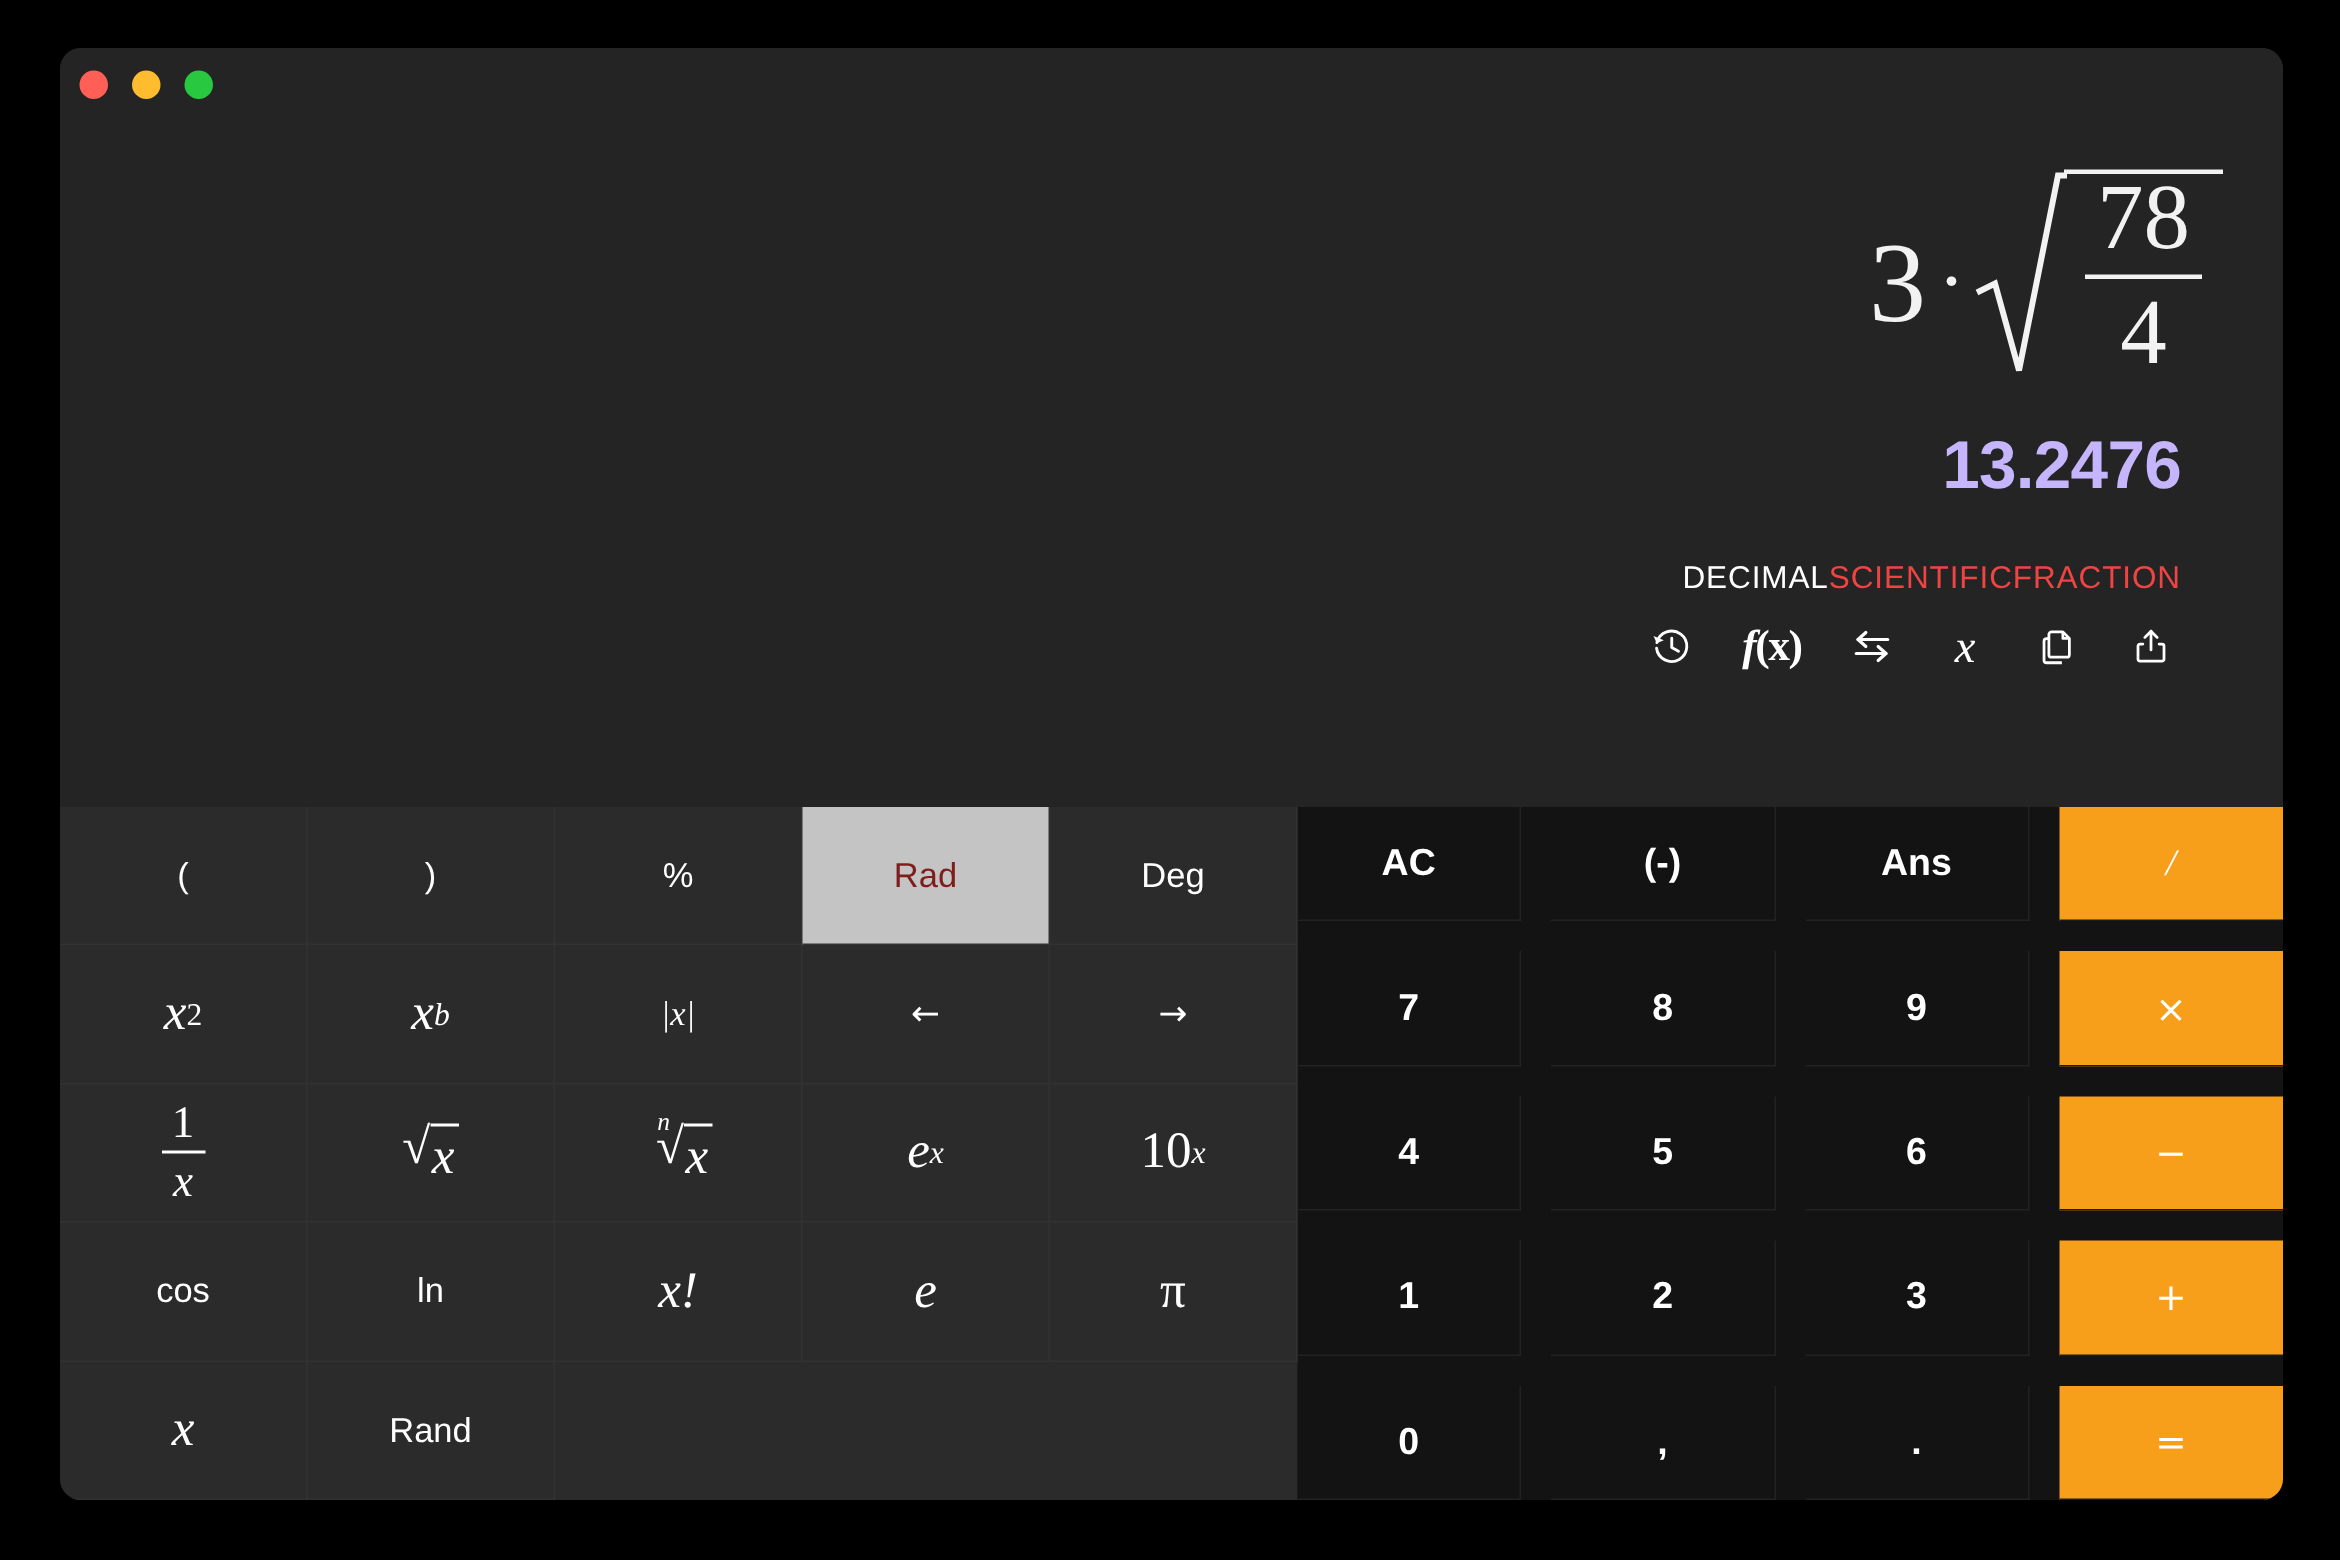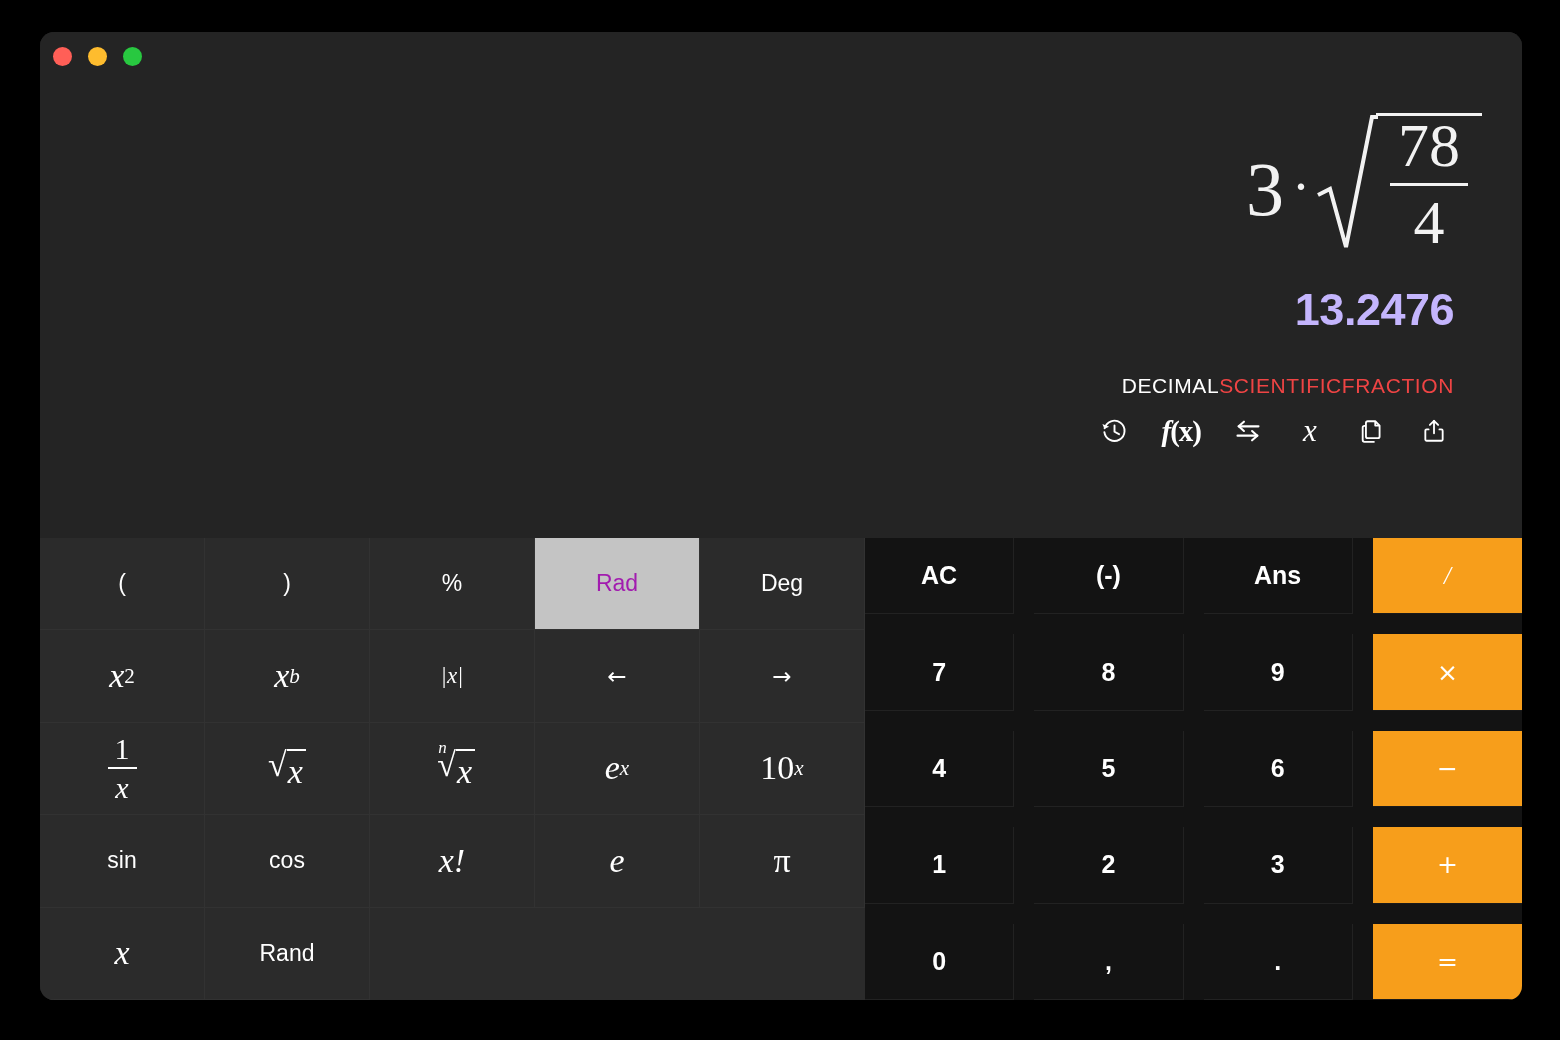--- a/index.html
+++ b/index.html
@@ -194,21 +194,21 @@
     font-weight:bold;
   }
   .num-panel .key.op {
     background:#f79e1b;
     border-right:none;
     border-bottom:1px solid #1a1a1a;
     font-weight:400;
   }
   .key.highlight {
     background:#c4c4c4;
-    color:#a21caf;
+    color:#7f1d1d;
   }
 
   
   .sup { font-size:0.62em; vertical-align:super; font-style:italic; }
   .sup-up { font-size:0.62em; vertical-align:super; font-style:normal; }
   .frac-small {
     display:inline-flex;
     flex-direction:column;
     align-items:center;
     font-family:"Liberation Serif", serif;
@@ -356,22 +356,22 @@
         <span class="sqrt-wrap">
             <span class="nth">n</span>
             <span class="radsym">√</span>
             <span class="sqrt-body">x</span>
           </span>
       </div>
       <div class="key math">
         e<span class="sup">x</span></div>
       <div class="key math" style="font-style:normal;">10<span class="sup">x</span></div>
 
-      <div class="key">sin</div>
       <div class="key">cos</div>
+      <div class="key">ln</div>
 
       <div class="key math">x!</div>
       <div class="key math">e</div>
       <div class="key math" style="font-style:normal;">π</div>
       <div class="key math">x</div>
       <div class="key">Rand</div>
 
     </div>
 
     <div class="num-panel">

